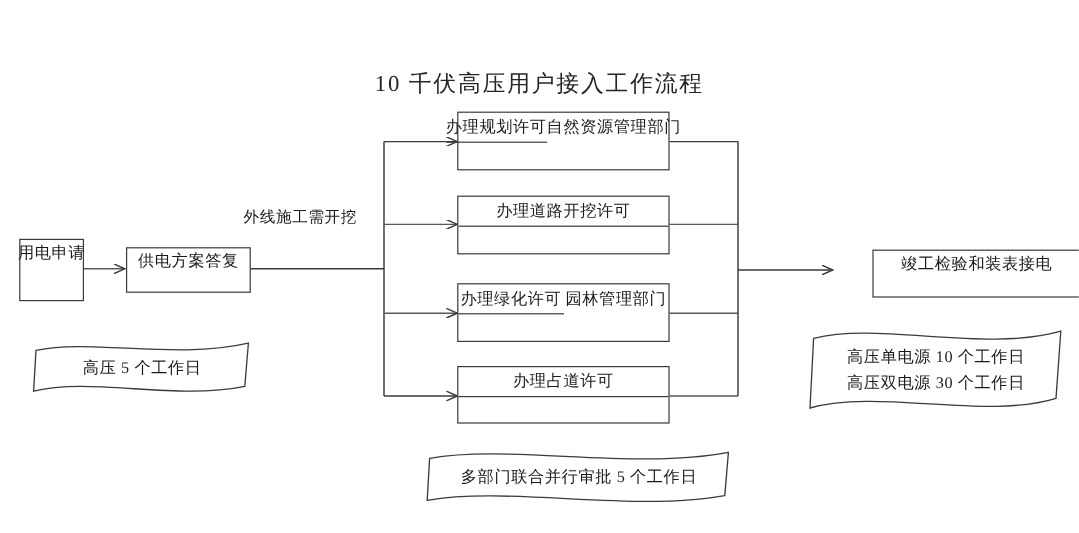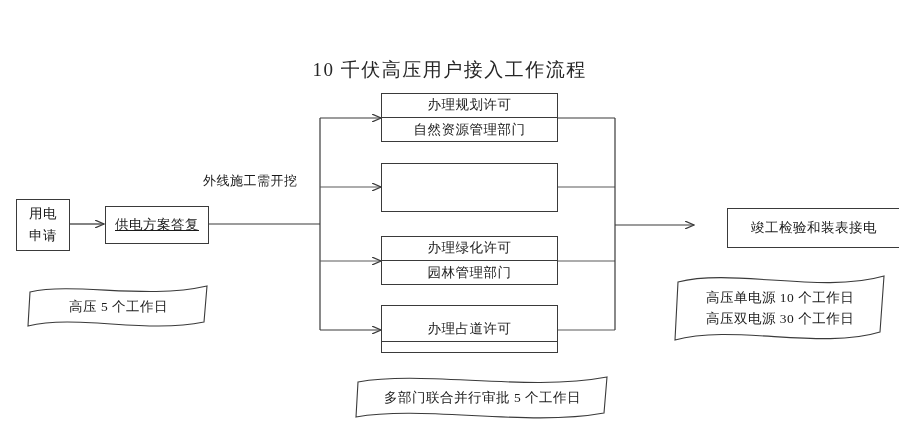--- a/index.html
+++ b/index.html
@@ -33,21 +33,21 @@
     color: #262626;
     font-family: "Liberation Serif", "DejaVu Serif", serif;
     margin-top: 45px;
   }
   .node {
     position: absolute;
     box-sizing: border-box;
     border: 1px solid #3a3a3a;
     background: transparent;
     display: flex;
-    flex-direction: column;
+    flex-direction: row;
     justify-content: center;
     align-items: flex-start;
   }
   .node-line {
     font-size: 13.5px;
     line-height: 22px;
     letter-spacing: 0.5px;
     white-space: nowrap;
     text-align: center;
     width: 100%;
@@ -121,32 +121,33 @@
   <line x1="615" y1="118" x2="615" y2="330" stroke="#3a3a3a" stroke-width="1.2"></line>
 
   <line x1="615" y1="225" x2="694" y2="225" stroke="#3a3a3a" stroke-width="1.2" marker-end="url(#arrow)"></line>
 </svg>
 
 <div class="node" style="left:16px; top:199px; width:54px; height:52px;">
   <div class="node-line">用电</div>
   <div class="node-line">申请</div>
 </div>
 
-<div class="node" style="left:105px; top:206px; width:104px; height:38px;text-decoration:underline;">
+<div class="node" style="left:105px; top:206px; width:104px; height:38px;">
   <div class="node-line">供电方案答复</div>
 </div>
 
 <div class="edge-label" style="left:203px; top:172px;">外线施工需开挖</div>
 
 <div class="node split" style="left:381px; top:93px; width:177px; height:49px;">
   <div class="node-line">办理规划许可</div>
   <div class="node-line">自然资源管理部门</div>
 </div>
 
 <div class="node split" style="left:381px; top:163px; width:177px; height:49px;">
+  <div class="node-line">办理道路开挖许可</div>
 </div>
 
 <div class="node split" style="left:381px; top:236px; width:177px; height:49px;">
   <div class="node-line">办理绿化许可</div>
   <div class="node-line">园林管理部门</div>
 </div>
 
 <div class="node split" style="left:381px; top:305px; width:177px; height:48px;">
   <div class="node-line">办理占道许可</div>
 </div>

